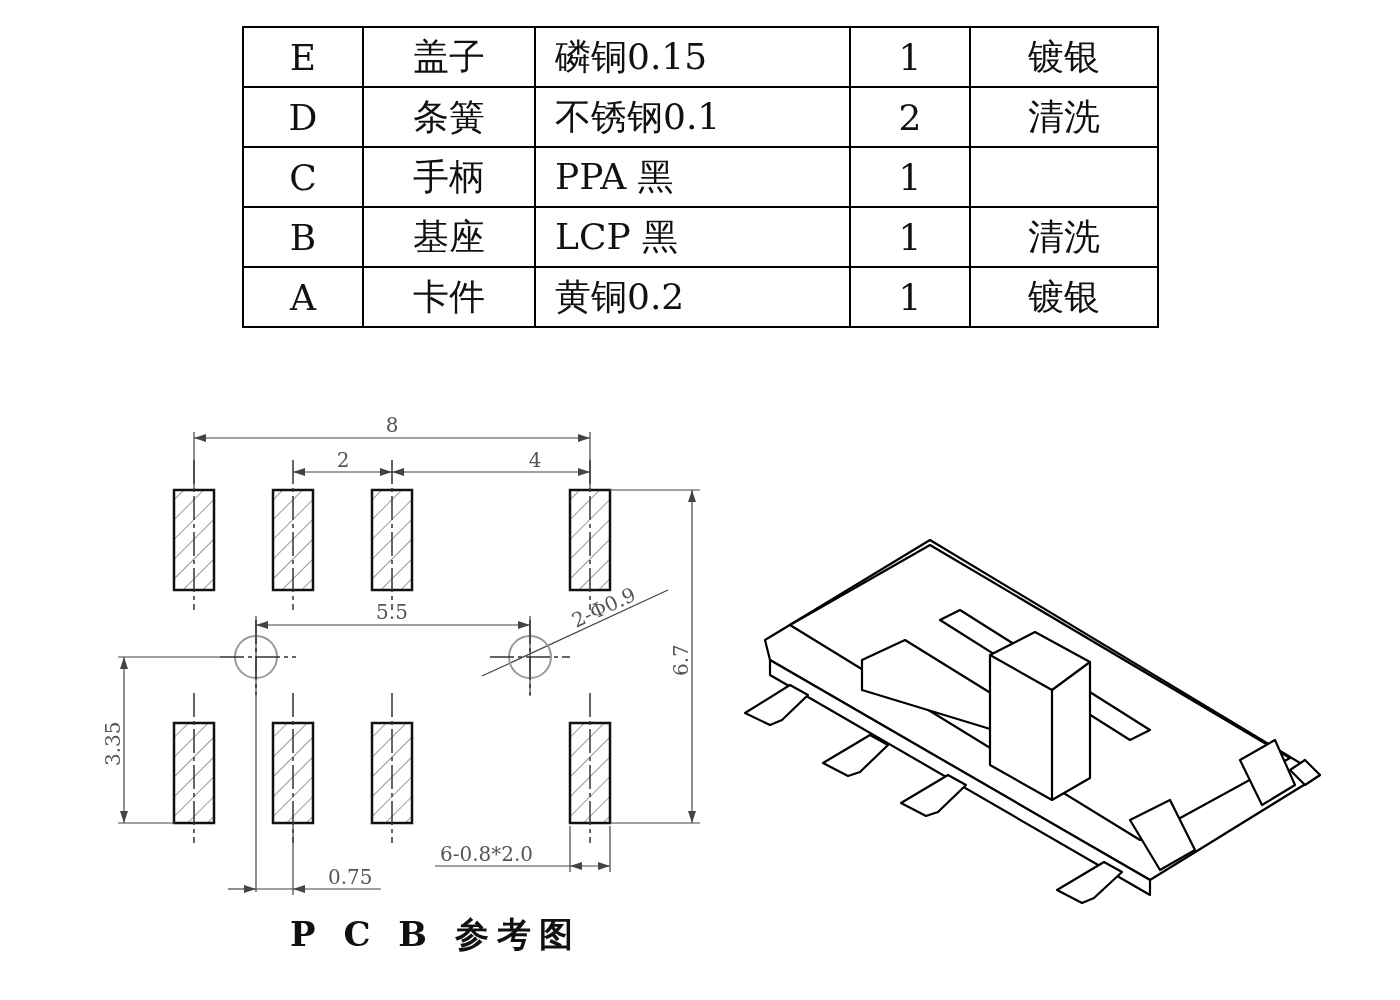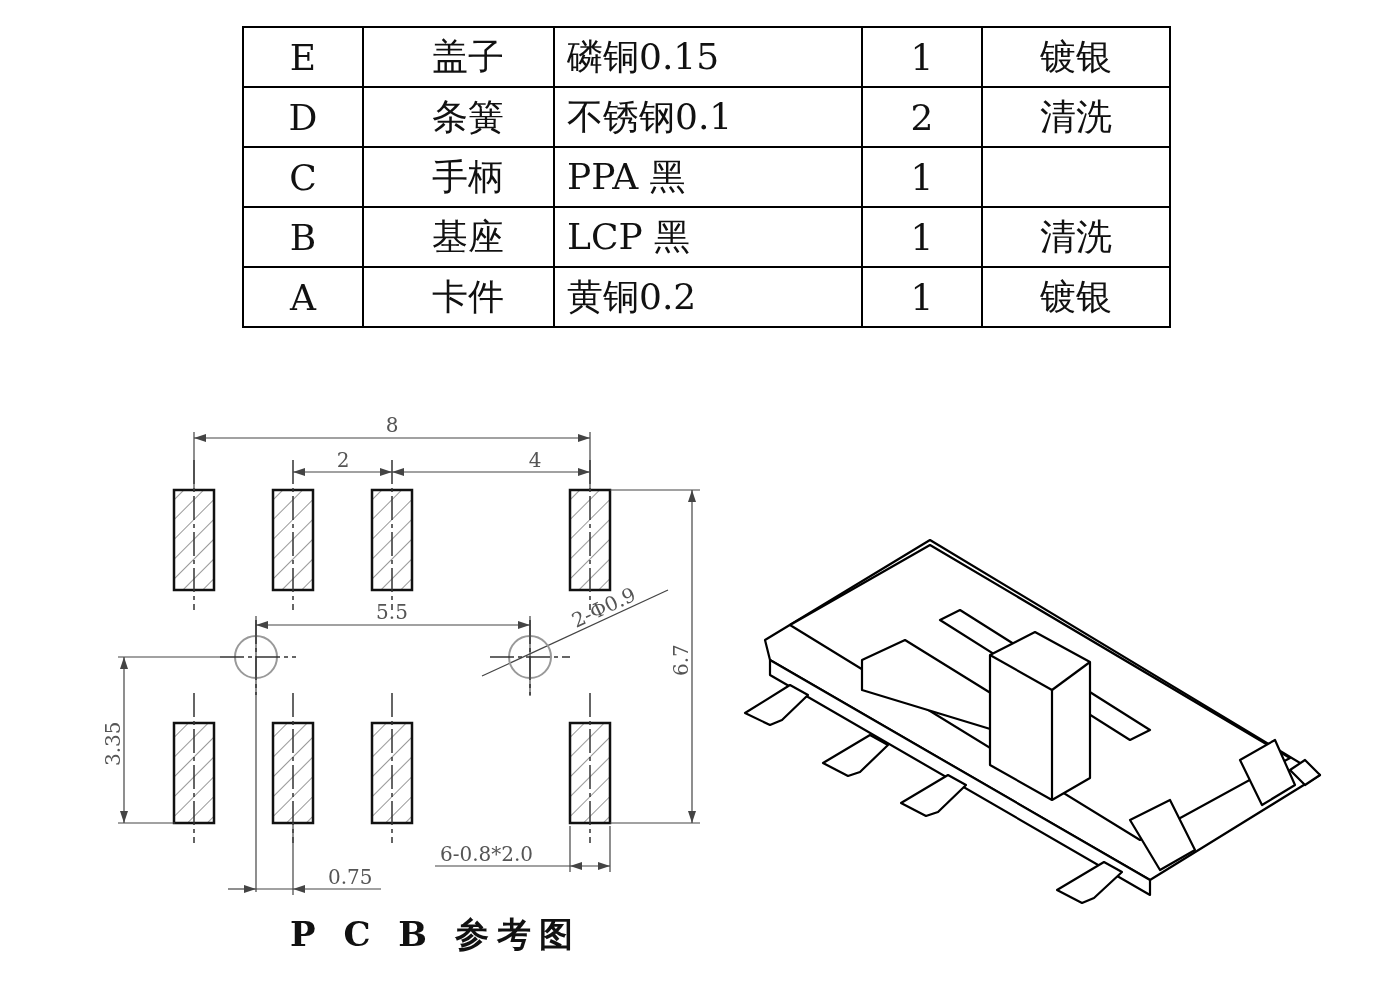--- a/index.html
+++ b/index.html
@@ -1,20 +1,20 @@
 <!DOCTYPE html>
 <html><head>
 <meta charset="utf-8">
 <style>
   html, body { margin:0; padding:0; background:#ffffff; }
   body { width:1400px; height:1000px; position:relative; overflow:hidden; font-family:"DejaVu Serif", serif; }
   #bom { position:absolute; left:242px; top:26px; border-collapse:collapse; }
   #bom td { border:2.5px solid #000; height:58px; font-size:36px; color:#111; text-align:center; padding:0; font-family:"DejaVu Serif", serif; }
-  #bom td.mat { text-align:left; padding-left:12px; }
-  #bom td.c0 { width:118px; } #bom td.c1 { width:170px;padding-left:19px; } #bom td.c2 { width:294px; }
+  #bom td.mat { text-align:left; padding-left:19px; }
+  #bom td.c0 { width:118px; } #bom td.c1 { width:170px; } #bom td.c2 { width:294px; }
   #bom td.c3 { width:118px; } #bom td.c4 { width:186px; }
   svg { position:absolute; left:0; top:0; }
   .dimtxt { font-family:"DejaVu Serif", serif; font-size:20px; fill:#555; }
   .ttl { position:absolute; left:290px; top:912px; font-size:34px; letter-spacing:8px; color:#111; font-family:"DejaVu Serif", serif;font-weight:bold; }
 </style>
 </head>
 <body>
 
 <table id="bom">
   <tbody id="bom-body">

